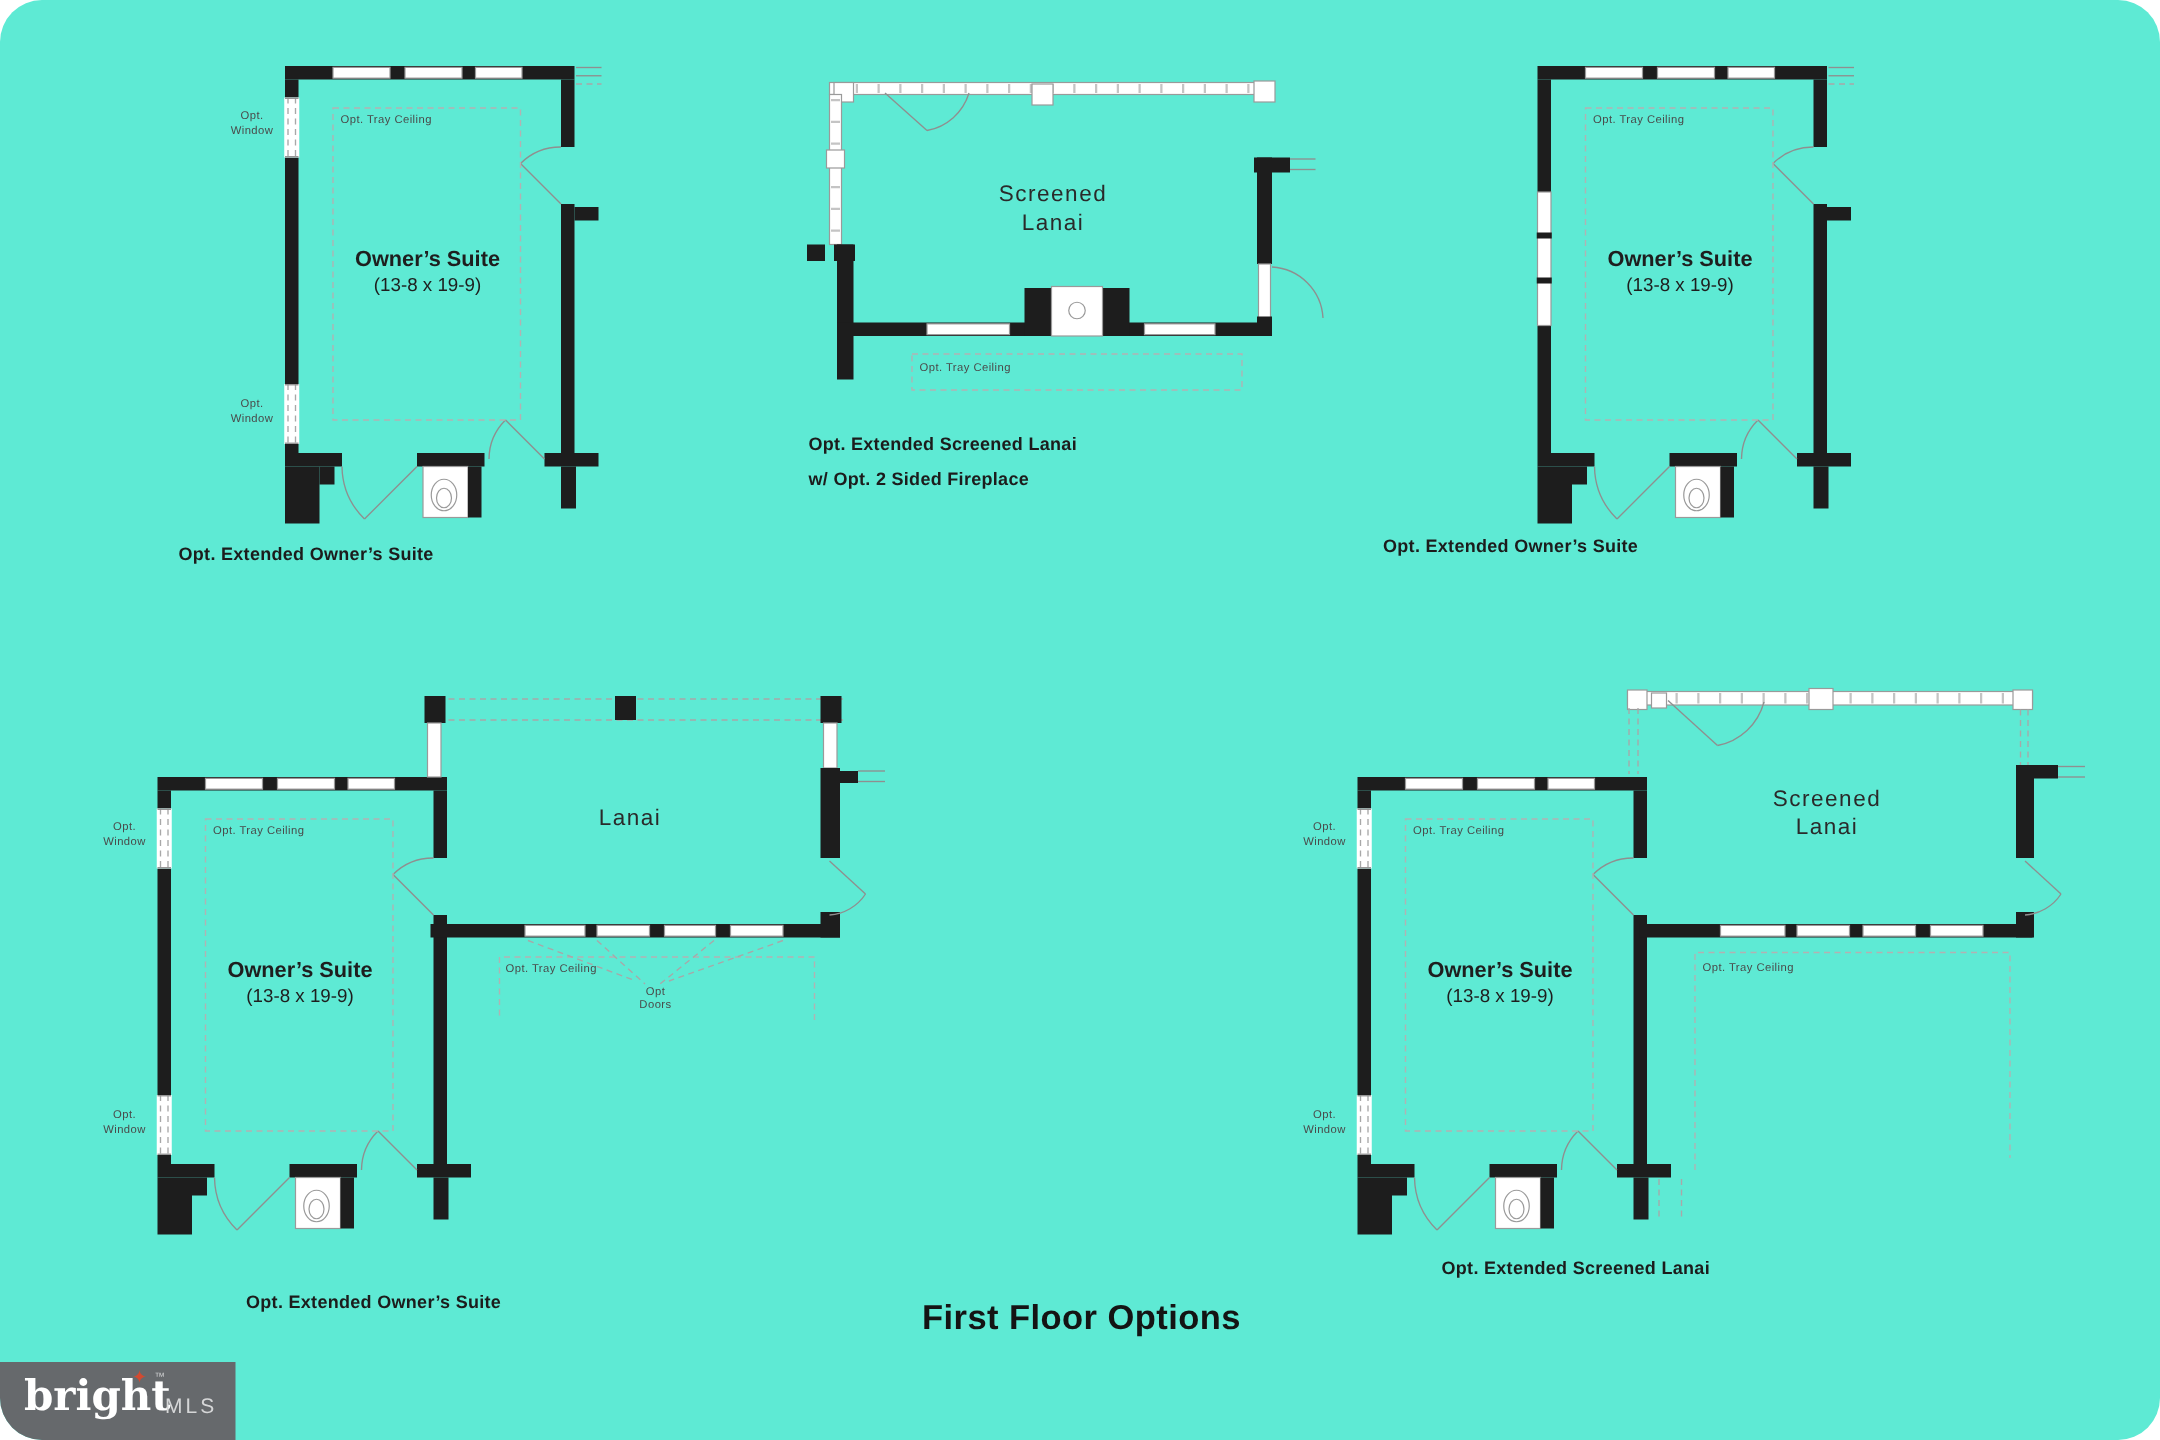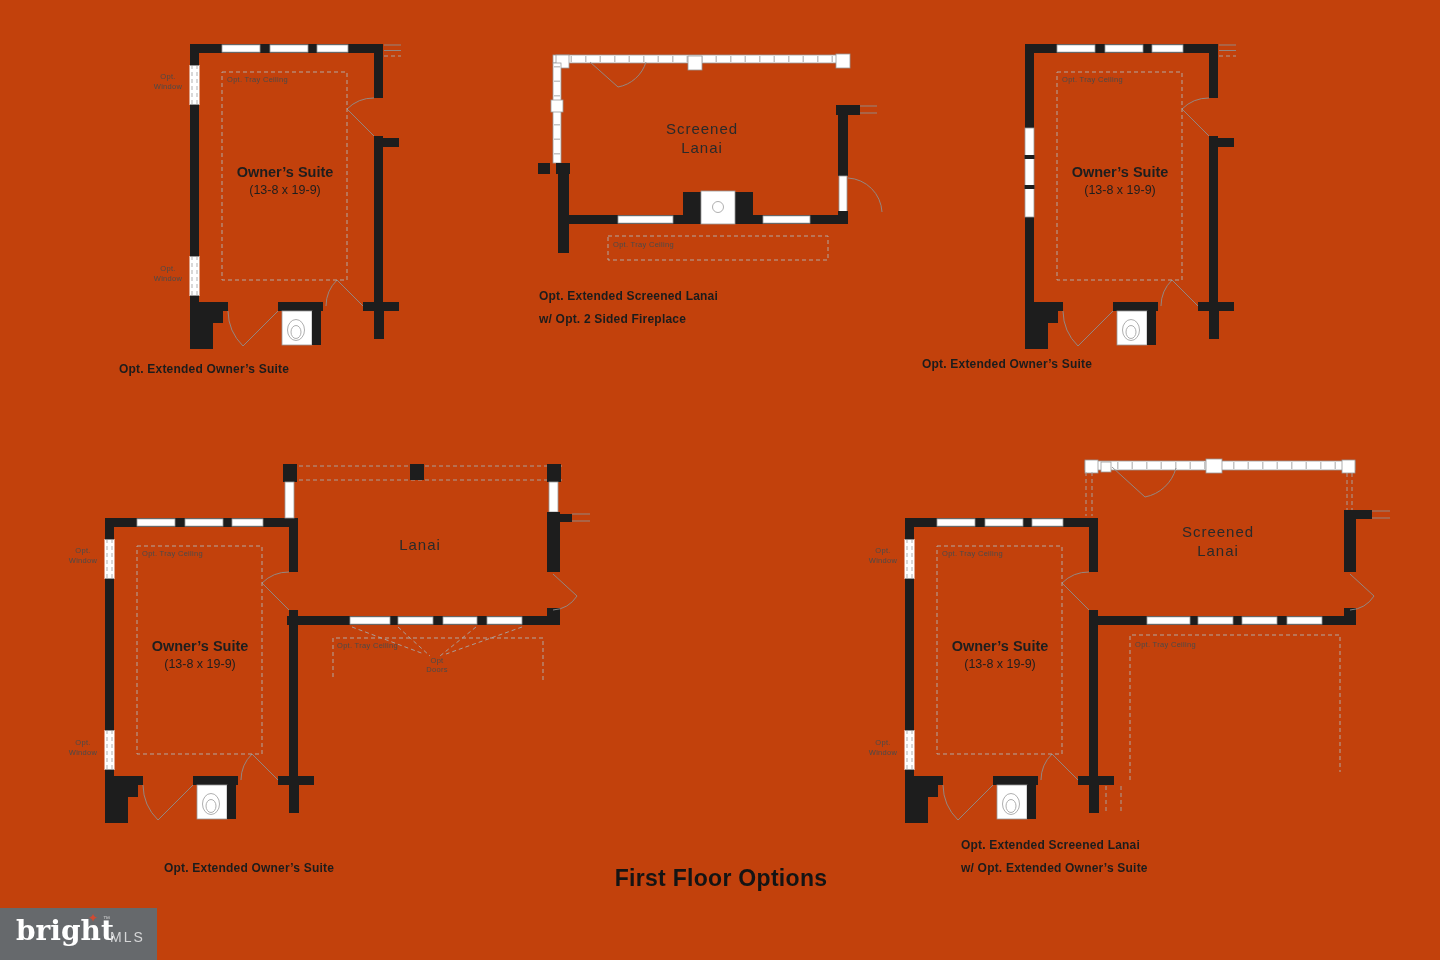--- a/index.html
+++ b/index.html
@@ -1,17 +1,17 @@
 <!DOCTYPE html>
 <html><head>
 <meta charset="utf-8">
 <style>
   html,body{margin:0;padding:0;background:#ffffff;}
-  .sheet{position:relative;width:1440px;height:960px;background:#c2410c;overflow:hidden;
-         font-family:"Liberation Sans",sans-serif;}
+  .sheet{position:relative;width:1440px;height:960px;background:#5eead4;overflow:hidden;
+         font-family:"Liberation Sans",sans-serif;border-radius:28px;}
   .plansvg{position:absolute;left:0;top:0;}
 
   
   .wall{fill:#1d1d1d;}
   .win{fill:#ffffff;stroke:#9a9a9a;stroke-width:.8;}
   .thin{stroke:#8f8f8f;stroke-width:.9;fill:none;}
   .thinstroke{stroke:#9a9a9a;stroke-width:.8;}
   .dashline{stroke:#a8a8a8;stroke-width:.9;stroke-dasharray:4,3;fill:none;}
   .trayline{stroke:#b2b2b2;stroke-width:.9;stroke-dasharray:4,3;fill:none;}
   .tickline{stroke:#c4c4c4;stroke-dasharray:1.5,13;fill:none;}
@@ -252,21 +252,20 @@
   <div>w/ Opt. 2 Sided Fireplace</div>
 </div>
 <div class="caption" style="left:922px;top:353px;width:400px;">
   <div>Opt. Extended Owner’s Suite</div>
 </div>
 <div class="caption" style="left:164px;top:857px;width:340px;">
   <div>Opt. Extended Owner’s Suite</div>
 </div>
 <div class="caption" style="left:961px;top:834px;width:380px;">
   <div>Opt. Extended Screened Lanai</div>
-  <div>w/ Opt. Extended Owner’s Suite</div>
 </div>
 
 <div class="main-title" style="left:531px;top:861px;width:380px;">
   <div>First Floor Options</div>
 </div>
 
 <div class="logo">
   <span class="brand">bright</span>
   <span class="star">✦</span>
   <span class="tm">™</span>

